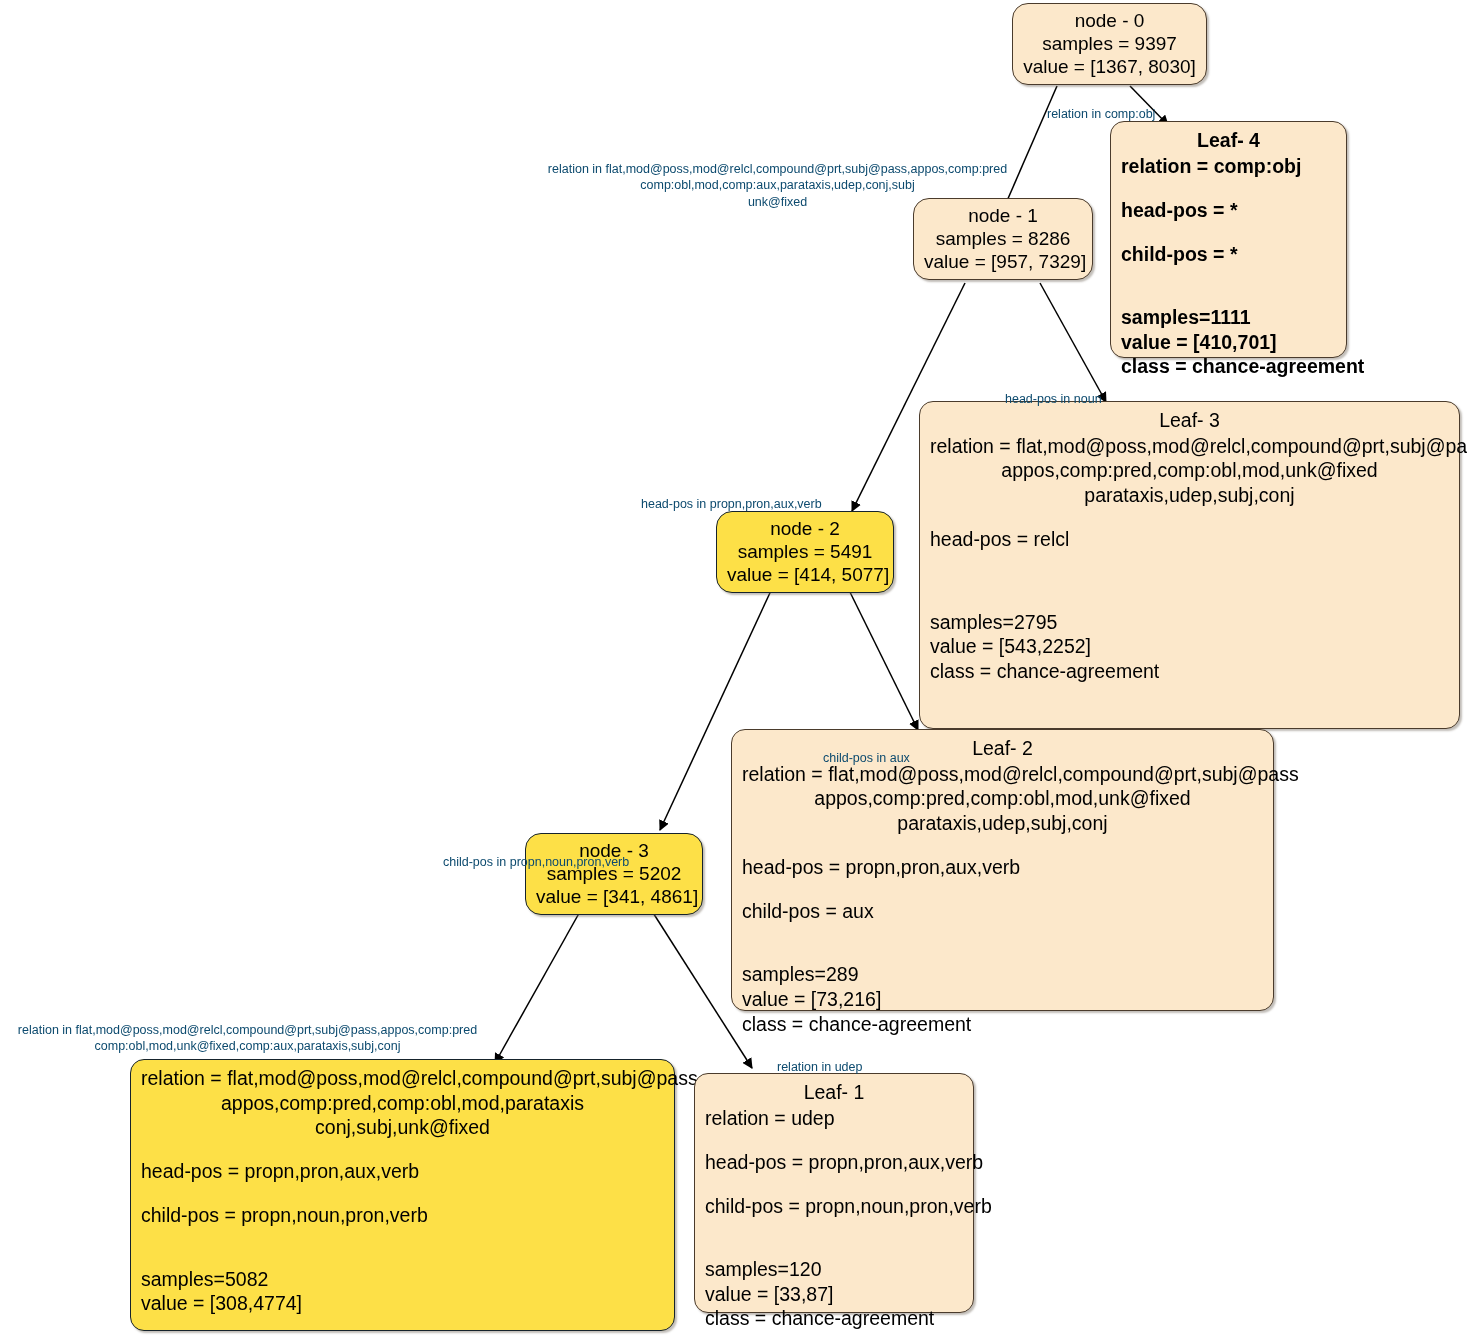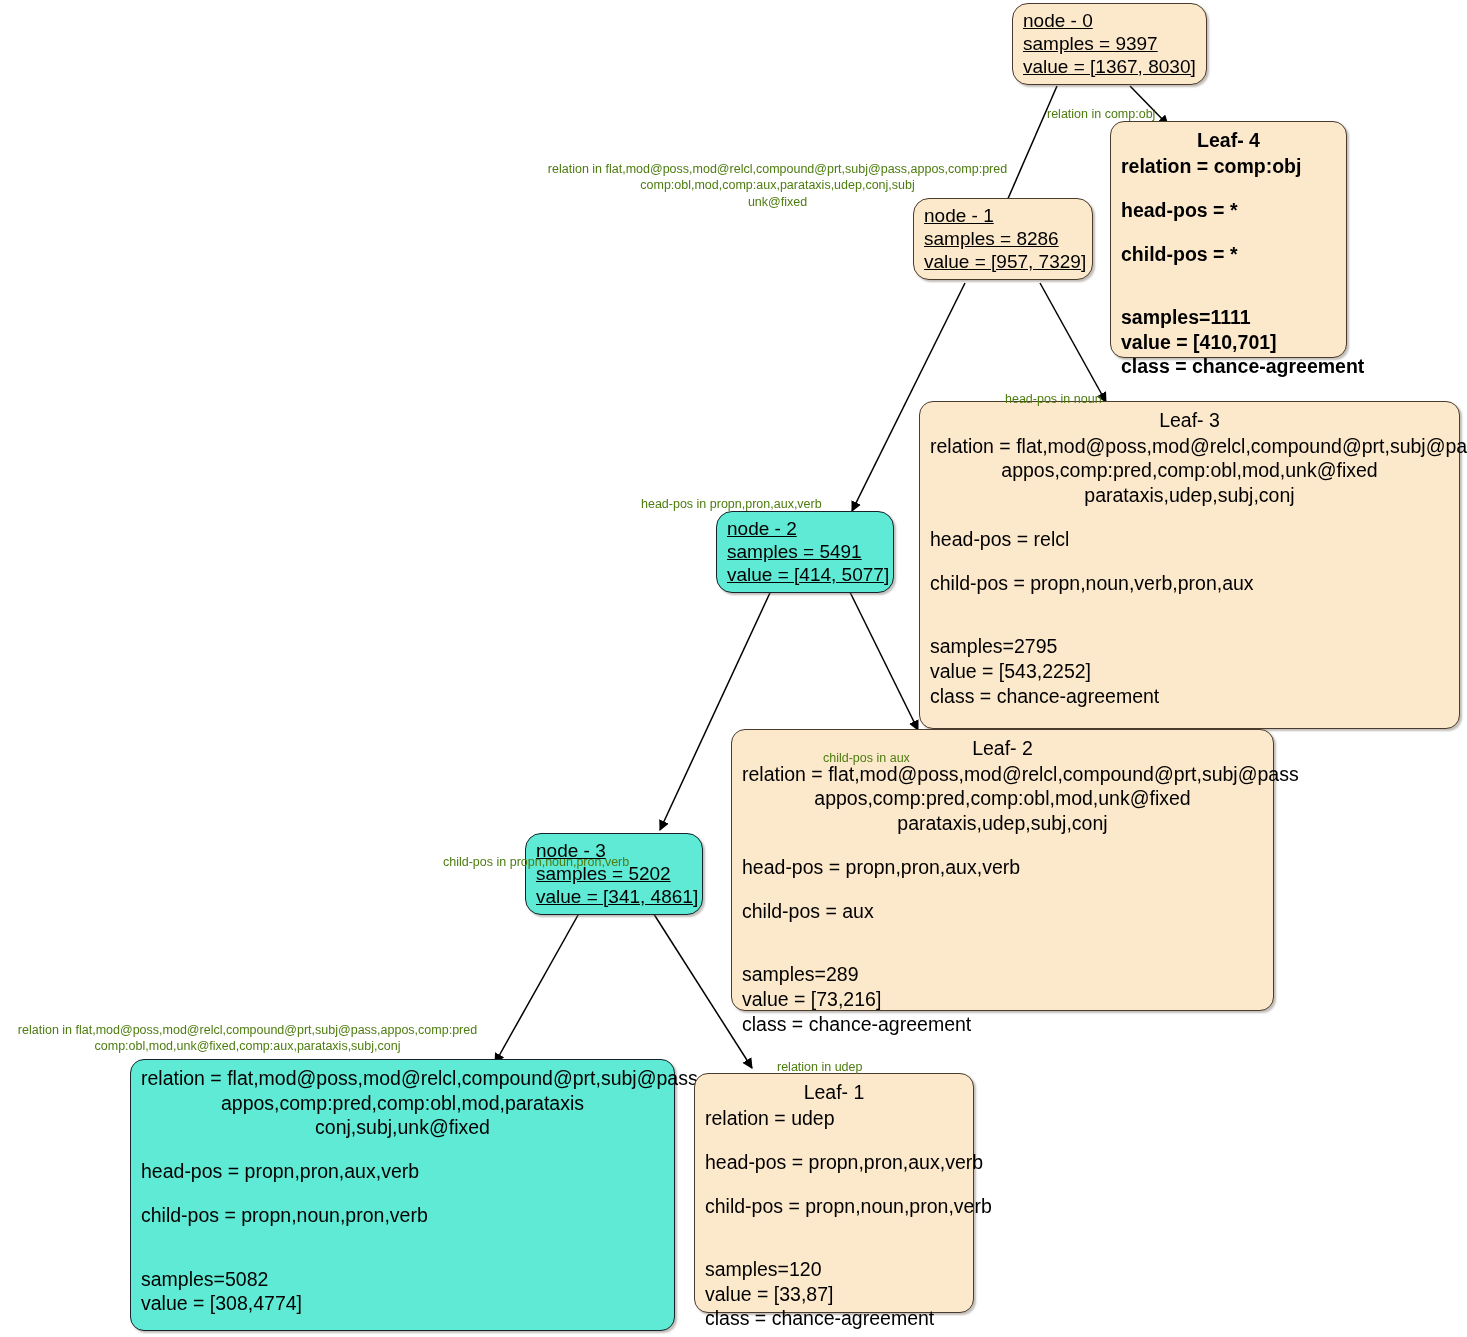--- a/index.html
+++ b/index.html
@@ -31,21 +31,21 @@
   .node {
     position: absolute;
     box-sizing: border-box;
     border: 1.5px solid #4a3b2c;
     border-radius: 14px;
     background: #fce8cb;
     box-shadow: 2px 2px 2px rgba(120,110,100,0.45);
     padding: 6px 10px;
   }
   .node.blue {
-    background: #5eead4;
+    background: #fde047;
     border-color: #16232c;
   }
   .node .ttl {
     text-align: center;
     white-space: pre;
   }
   .node .ln {
     white-space: pre;
   }
   .node .ln.ctr {
@@ -53,35 +53,35 @@
   }
   .node .spacer {
     height: 1em;
   }
   
   .inode {
     font-size: 19px;
     line-height: 1.20;
     border-radius: 16px;
   }
-  .inode .ttl, .inode .ln { text-align: left; text-decoration: underline; }
+  .inode .ttl, .inode .ln { text-align: center; }
 
   
   .leaf {
     font-size: 19.5px;
     line-height: 1.26;
   }
   .leaf .ttl { font-size: 19.5px; margin-bottom: 1px; }
 
   .edge-label {
     position: absolute;
     font-size: 12.5px;
     line-height: 1.30;
     white-space: pre;
-    color: #4d7c0f;
+    color: #0c4a6e;
   }
   .edge-label.ctr { text-align: center; }
 </style>
 </head>
 <body>
 
 <div id="canvas">
 
   <svg class="edges" viewBox="0 0 1467 1337">
     <defs>
@@ -146,21 +146,20 @@
   </div>
 
   <div class="node leaf" style="left:919px; top:401px; width:541px; height:328px;">
     <div class="ttl">Leaf- 3</div>
     <div class="ln ctr">relation = flat,mod@poss,mod@relcl,compound@prt,subj@pass</div>
     <div class="ln ctr">appos,comp:pred,comp:obl,mod,unk@fixed</div>
     <div class="ln ctr">parataxis,udep,subj,conj</div>
     <div class="spacer"></div>
     <div class="ln">head-pos = relcl</div>
     <div class="spacer"></div>
-    <div class="ln">child-pos = propn,noun,verb,pron,aux</div>
     <div class="spacer"></div>
     <div class="spacer"></div>
     <div class="ln">samples=2795</div>
     <div class="ln">value = [543,2252]</div>
     <div class="ln">class = chance-agreement</div>
   </div>
 
   <div class="node leaf" style="left:731px; top:729px; width:543px; height:282px;">
     <div class="ttl">Leaf- 2</div>
     <div class="ln ctr">relation = flat,mod@poss,mod@relcl,compound@prt,subj@pass</div>

